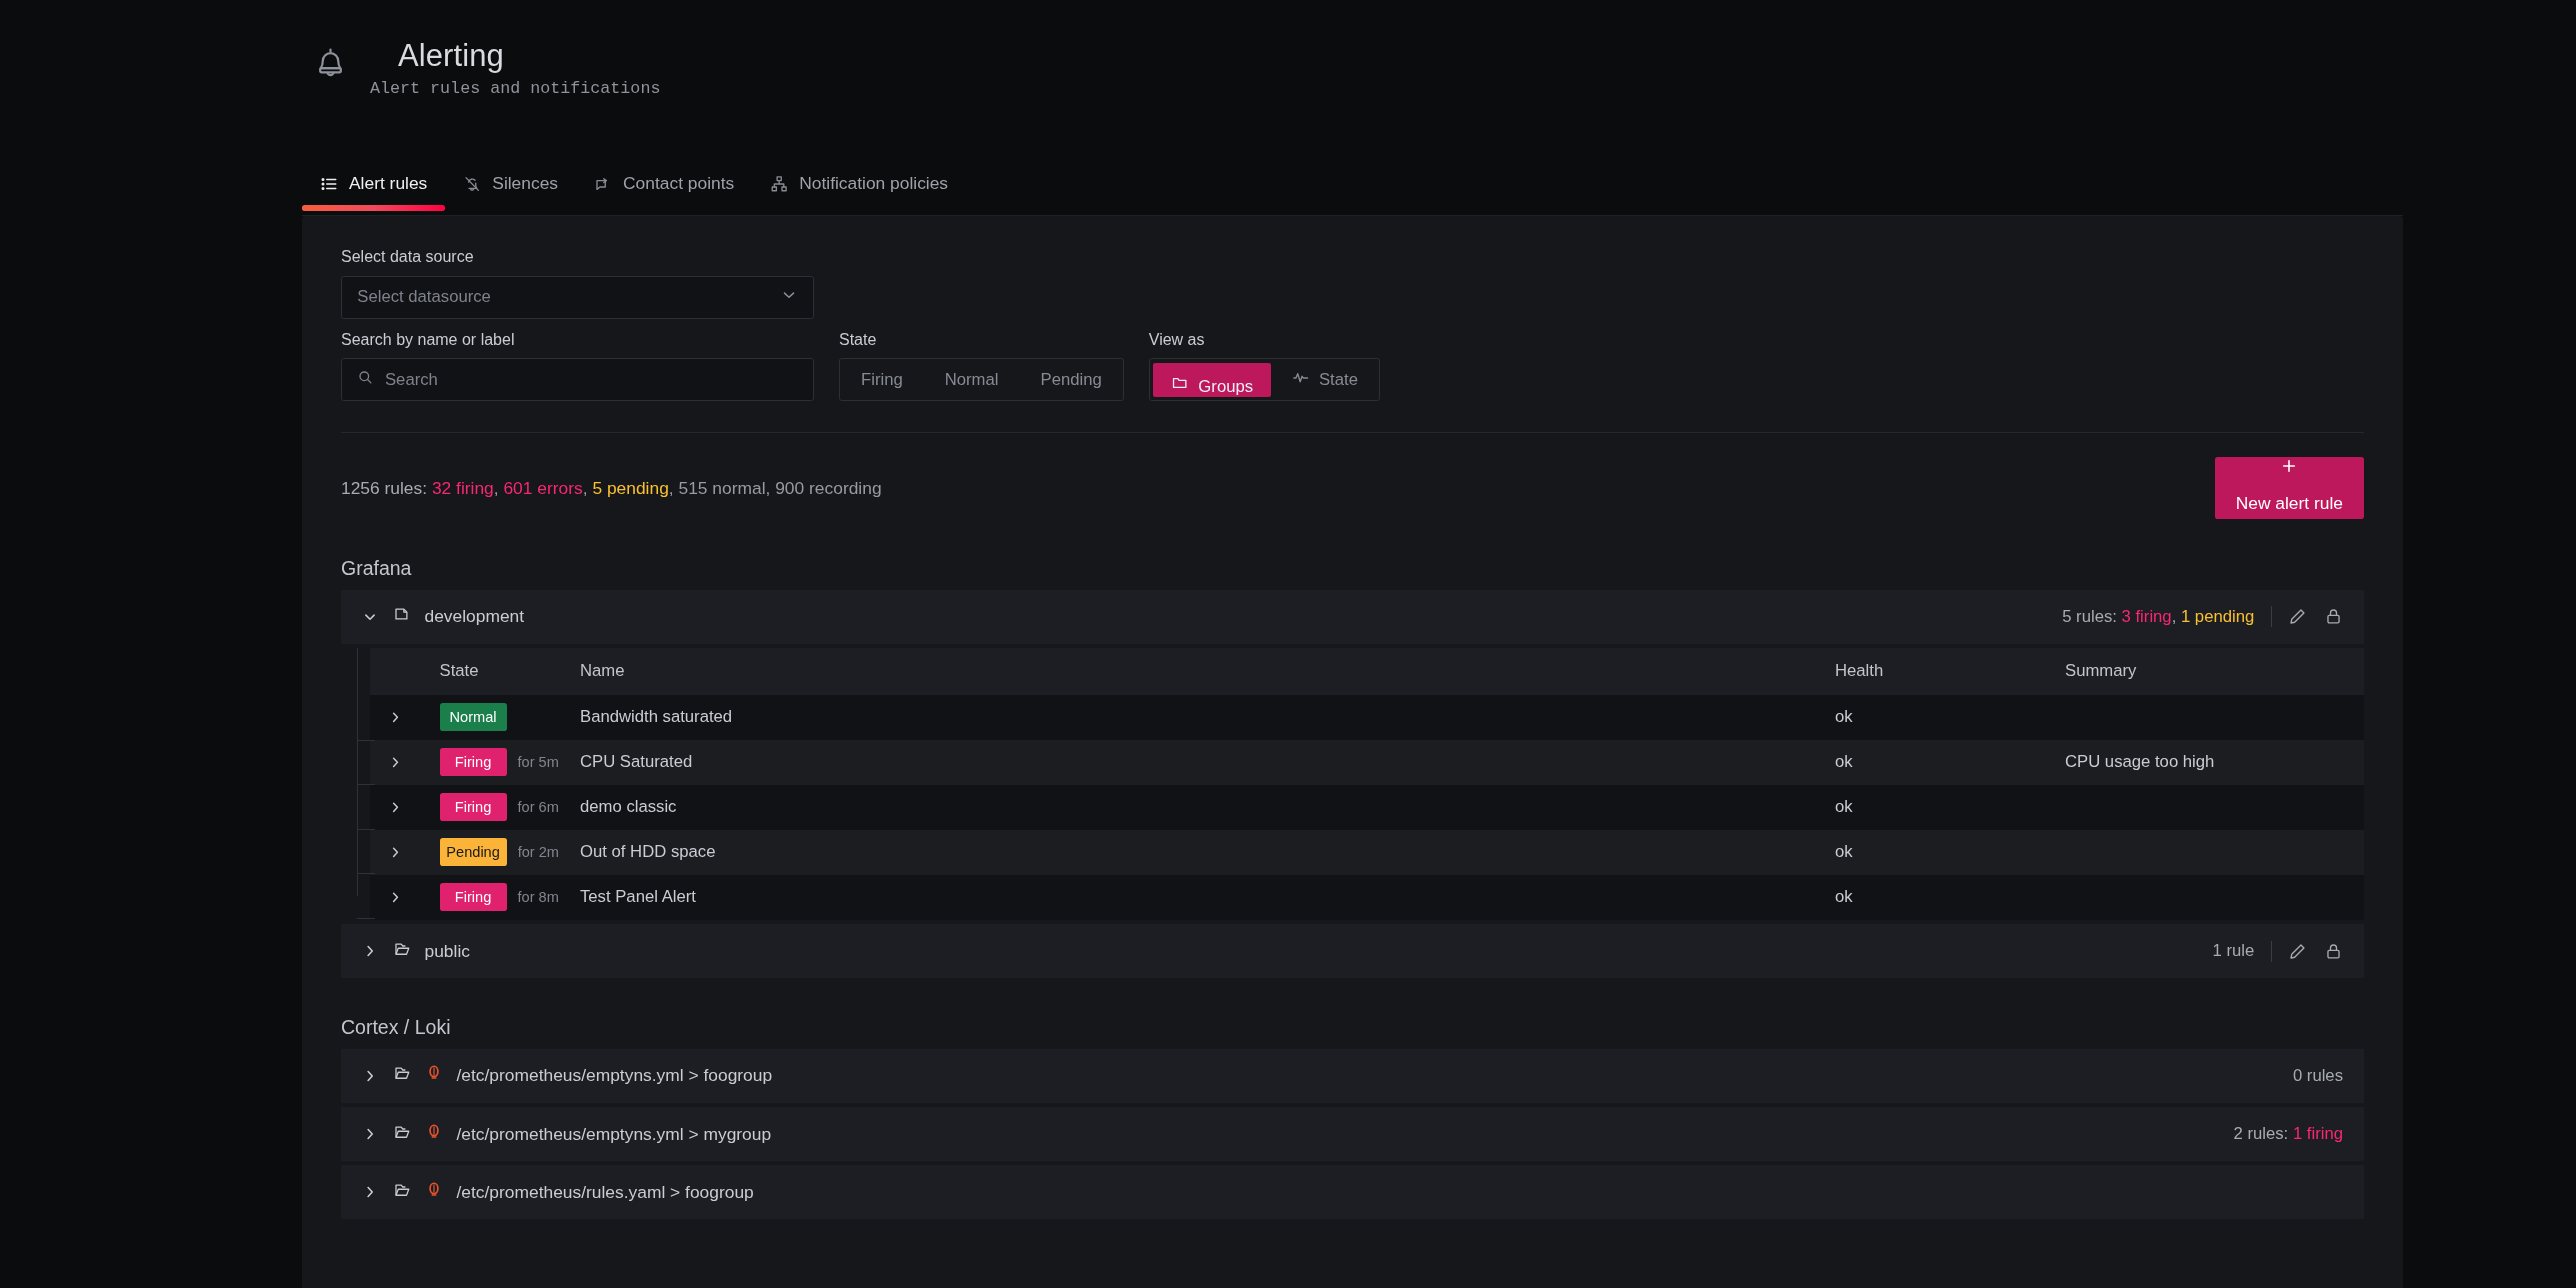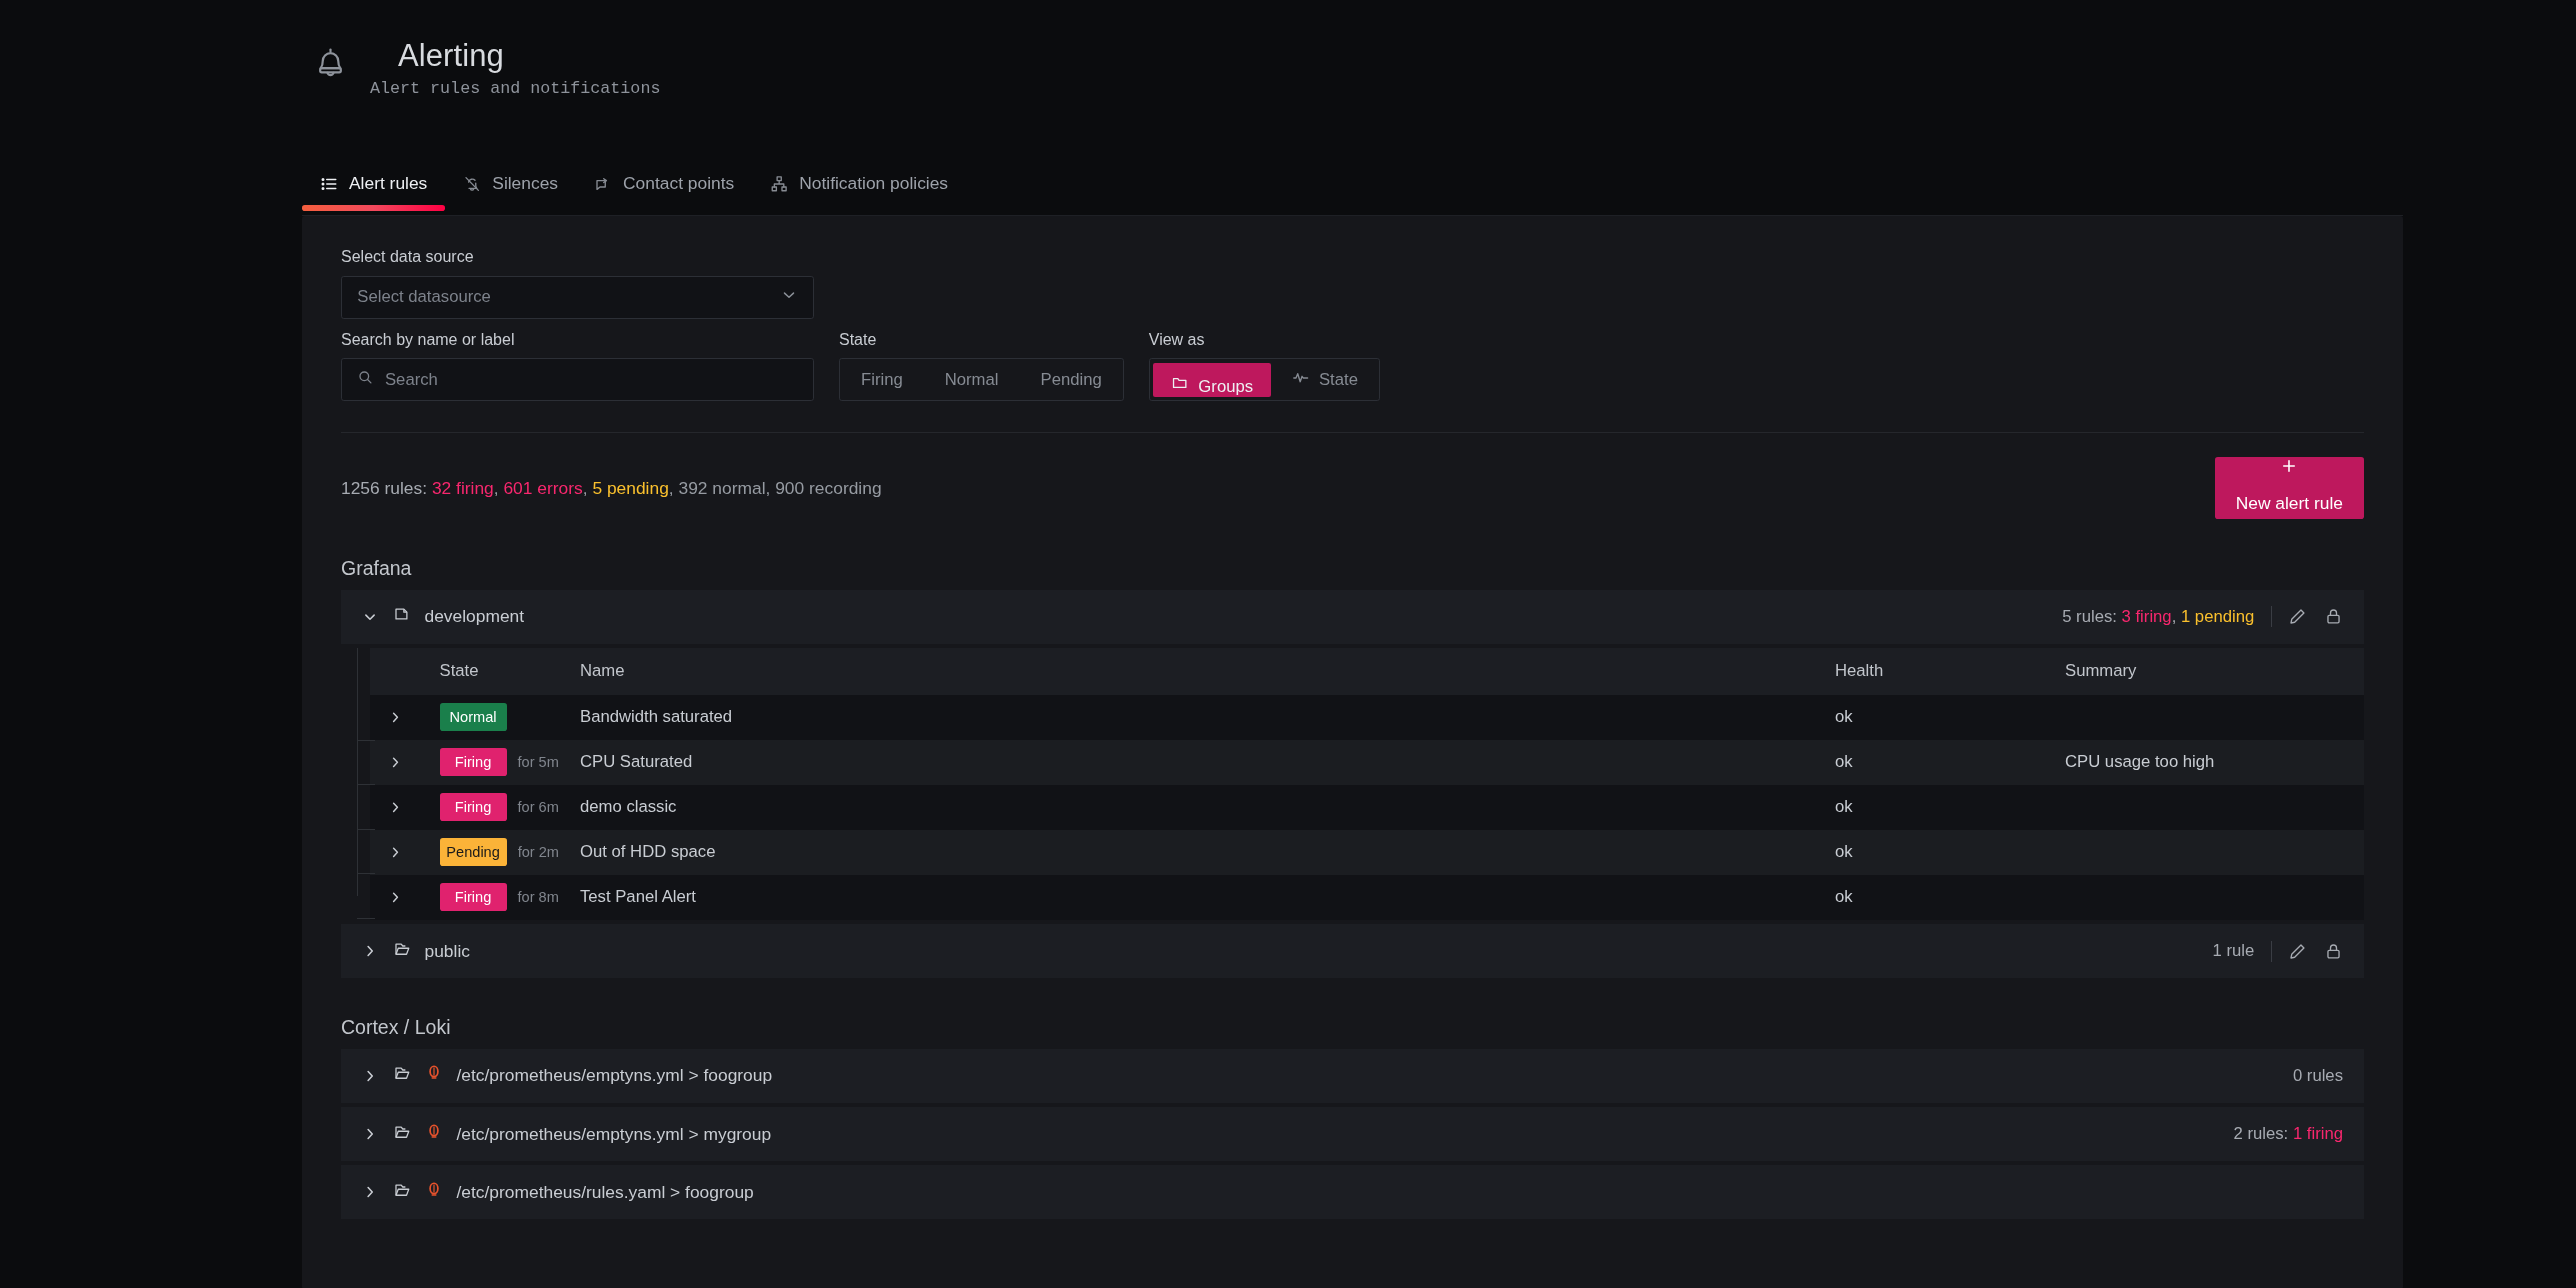--- a/index.html
+++ b/index.html
@@ -455,21 +455,21 @@
       </div>
 
       <div class="divider"></div>
 
       <div class="summary-row">
         <div class="summary-text">
           <span>1256 rules:</span>
           <span class="c-firing">32 firing</span><span class="c-dim">,</span>
           <span class="c-errors">601 errors</span><span class="c-dim">,</span>
           <span class="c-pending">5 pending</span><span class="c-dim">,</span>
-          <span class="c-dim">392 normal</span><span class="c-dim">,</span>
+          <span class="c-dim">515 normal</span><span class="c-dim">,</span>
           <span class="c-dim">900 recording</span>
         </div>
         <button class="btn-primary">
           <span>
             <svg width="18" height="18" viewBox="0 0 24 24" fill="none" stroke="#FFFFFF" stroke-width="2.1" stroke-linecap="round">
               <path d="M12 5v14M5 12h14"></path>
             </svg>
           </span>
           <span>New alert rule</span>
         </button>

